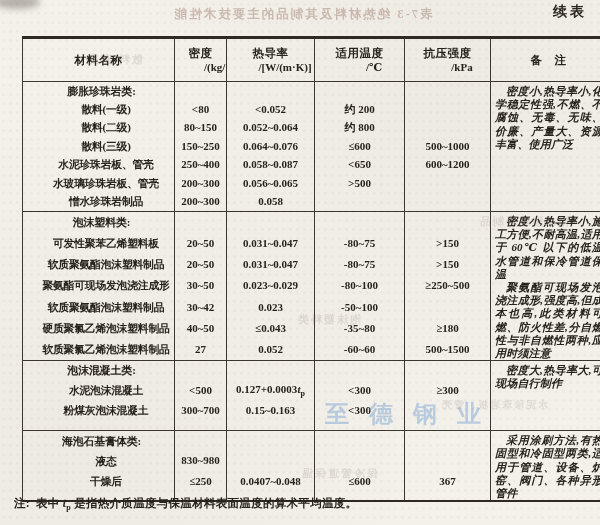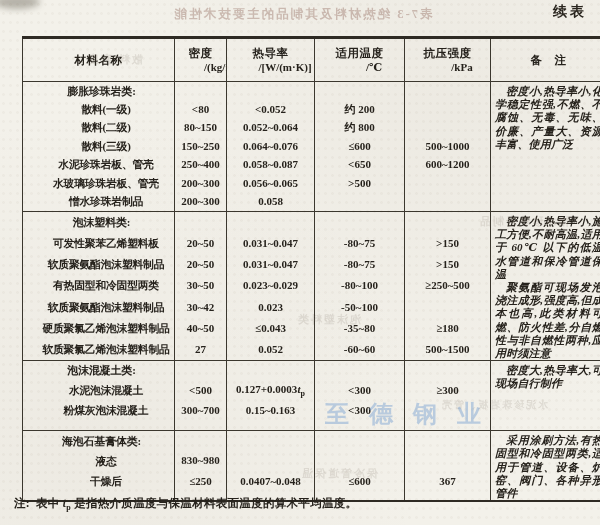--- a/index.html
+++ b/index.html
@@ -228,21 +228,21 @@
           <td class="val">&gt;150</td>
         </tr>
         <tr>
           <td class="mat item">软质聚氨酯泡沫塑料制品</td>
           <td class="val">20~50</td>
           <td class="val">0.031~0.047</td>
           <td class="val">-80~75</td>
           <td class="val">&gt;150</td>
         </tr>
         <tr>
-          <td class="mat item">有热固型和冷固型两类</td>
+          <td class="mat item">聚氨酯可现场发泡浇注成形</td>
           <td class="val">30~50</td>
           <td class="val">0.023~0.029</td>
           <td class="val">-80~100</td>
           <td class="val">≥250~500</td>
         </tr>
         <tr>
           <td class="mat item">软质聚氨酯泡沫塑料制品</td>
           <td class="val">30~42</td>
           <td class="val">0.023</td>
           <td class="val">-50~100</td>

